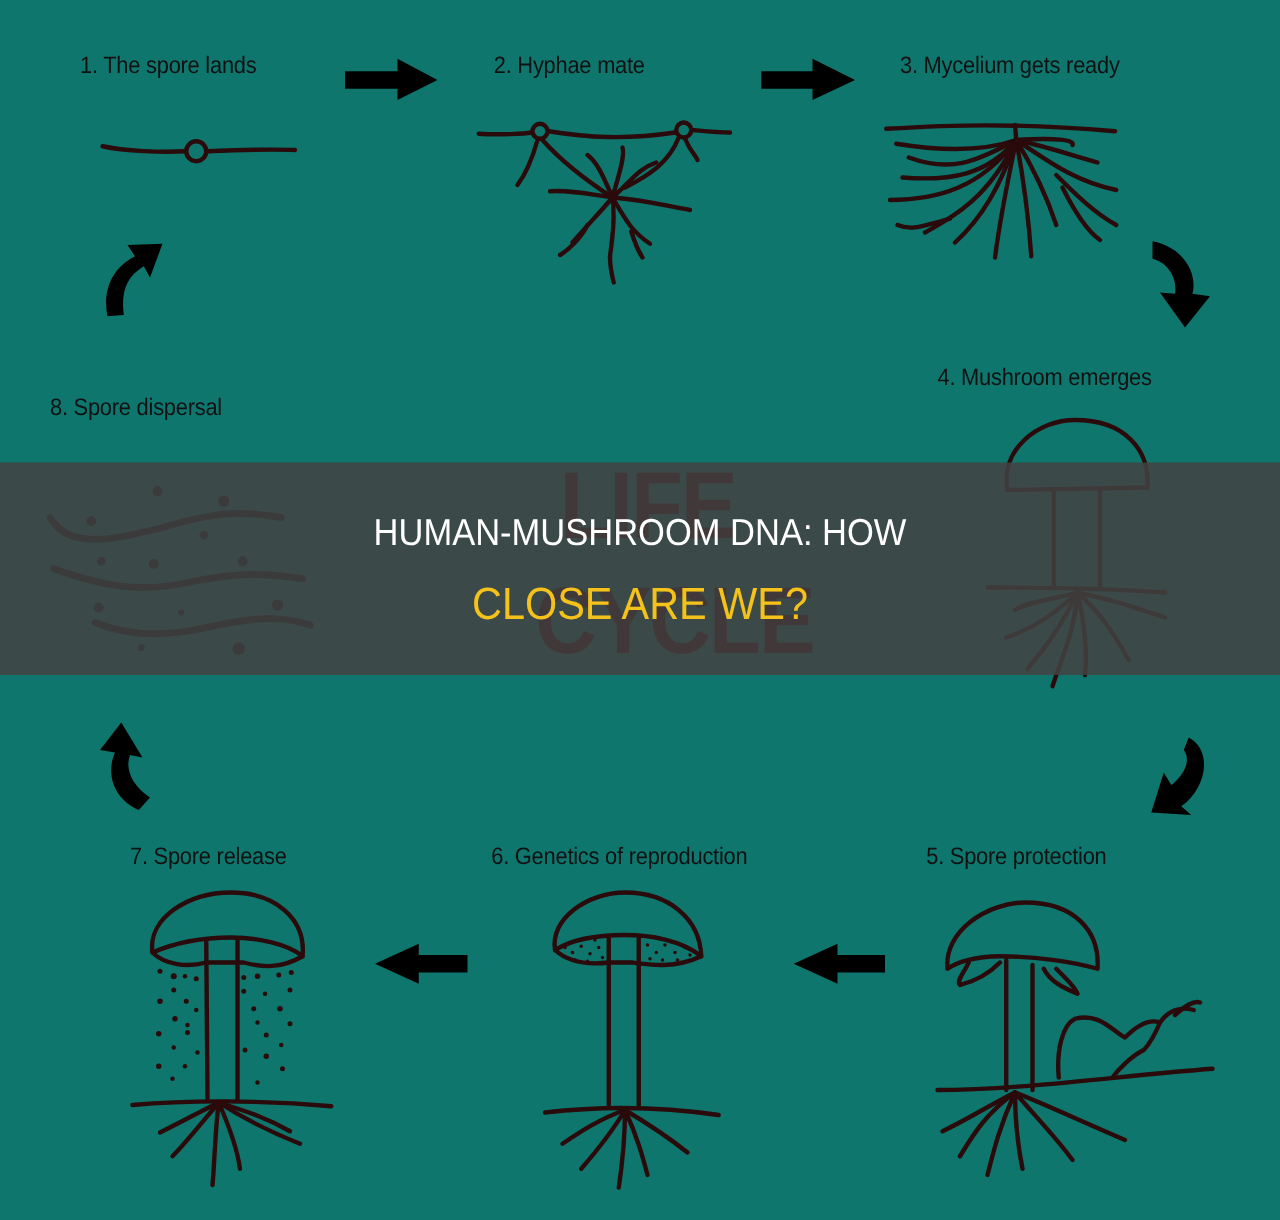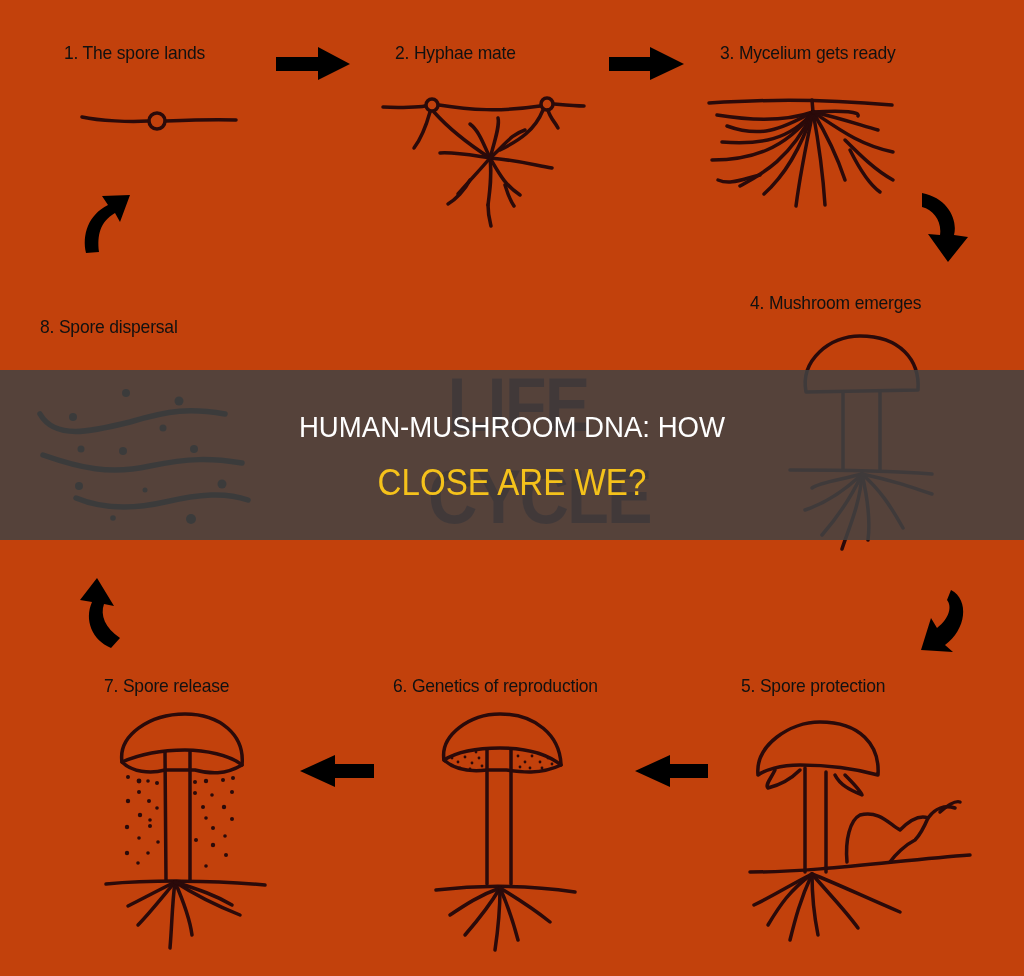--- a/index.html
+++ b/index.html
@@ -1,16 +1,16 @@
 <!DOCTYPE html>
 <html><head>
 <meta charset="utf-8">
 <style>
   html,body{margin:0;padding:0;background:#ffffff;}
-  #stage{position:relative;width:1024px;height:976px;overflow:hidden;background:#c2410c;font-family:"Liberation Sans", sans-serif;}
+  #stage{position:relative;width:1024px;height:976px;overflow:hidden;background:#0f766e;font-family:"Liberation Sans", sans-serif;}
   .label{position:absolute;font-size:19px;color:#111111;white-space:nowrap;letter-spacing:-0.2px;transform:scaleX(0.92);transform-origin:left top;}
   svg.art{position:absolute;left:0;top:0;}
   .center-title{position:absolute;left:418px;top:368px;width:200px;text-align:center;font-weight:bold;color:#3d0606;font-size:76px;line-height:74px;letter-spacing:-2px;transform:scaleX(0.9);}
   #banner{position:absolute;left:0;top:370px;width:1024px;height:170px;background:rgba(66,66,66,0.86);}
   #banner-line1{position:absolute;left:0;top:410px;width:1024px;text-align:center;color:#ffffff;font-size:30px;letter-spacing:0px;transform:scaleX(0.92);}
   #banner-line2{position:absolute;left:0;top:462px;width:1024px;text-align:center;color:#f5c21b;font-size:36px;transform:scaleX(0.92);}
 </style>
 </head>
 <body>
 

